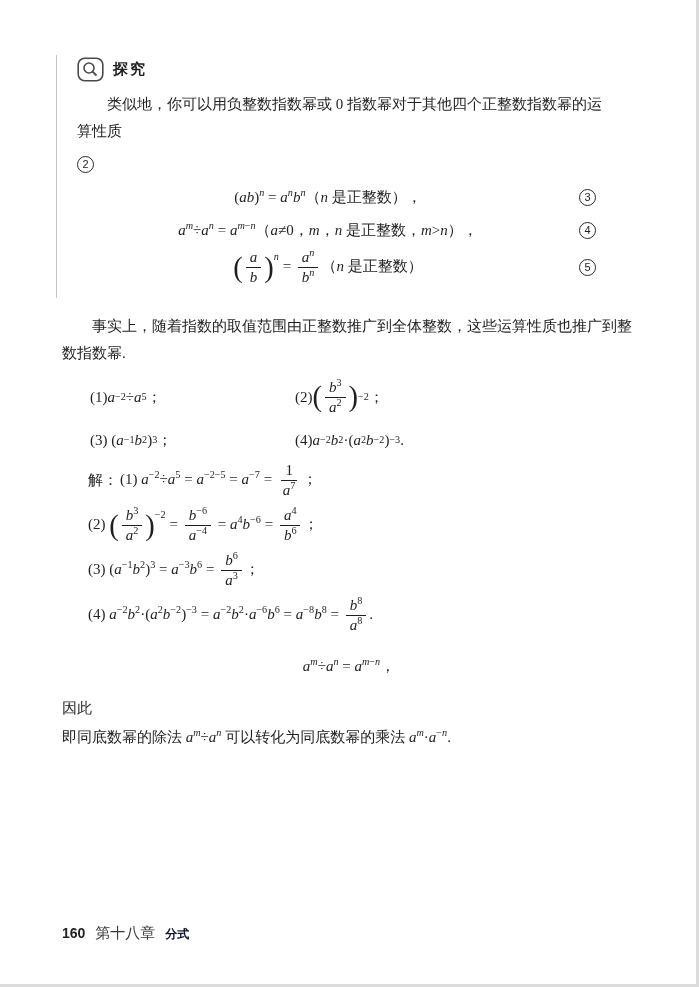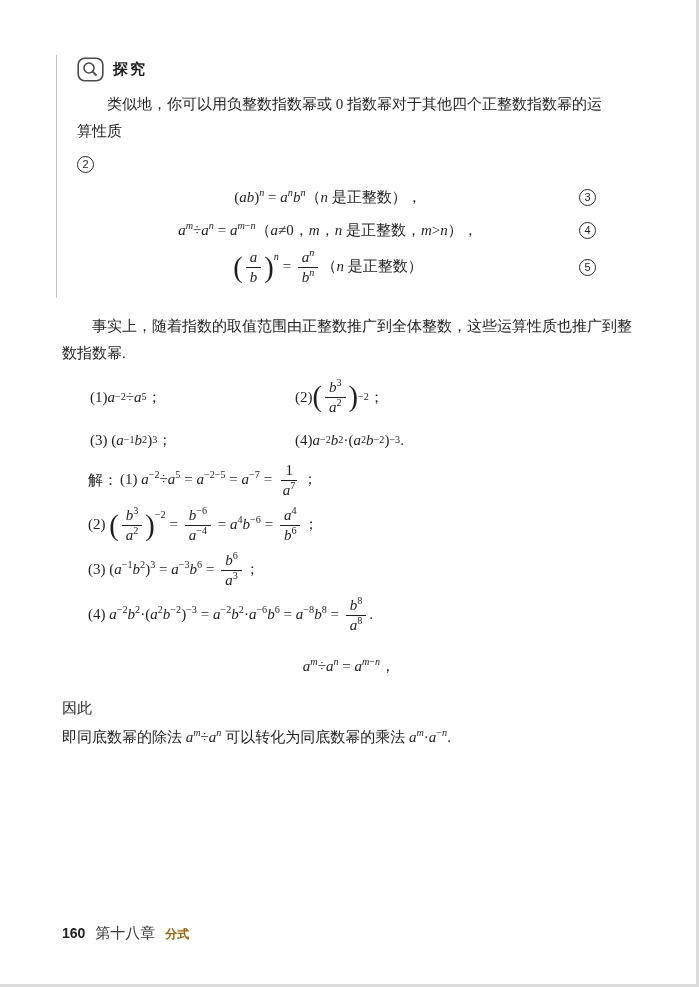--- a/index.html
+++ b/index.html
@@ -91,21 +91,21 @@
   .conclusion { margin-top:2px; }
 
   
   .footer {
     position:absolute; left:62px; bottom:38px;
     font-family:"Liberation Sans","DejaVu Sans",sans-serif;
     display:flex; align-items:baseline; gap:10px;
   }
   .footer .pg { font-weight:bold; font-size:14px; }
   .footer .chap { font-size:15px; color:#3a3a3a; }
-  .footer .sect { font-size:12px; font-weight:bold; color:#a16207; }
+  .footer .sect { font-size:12px; font-weight:bold; color:#0f172a; }
 </style>
 </head>
 <body>
 
 <div class="page">
 
   <section class="explore">
     <div class="explore-header">
       <span class="explore-icon">
         <svg width="27" height="25" viewBox="0 0 27 25">

